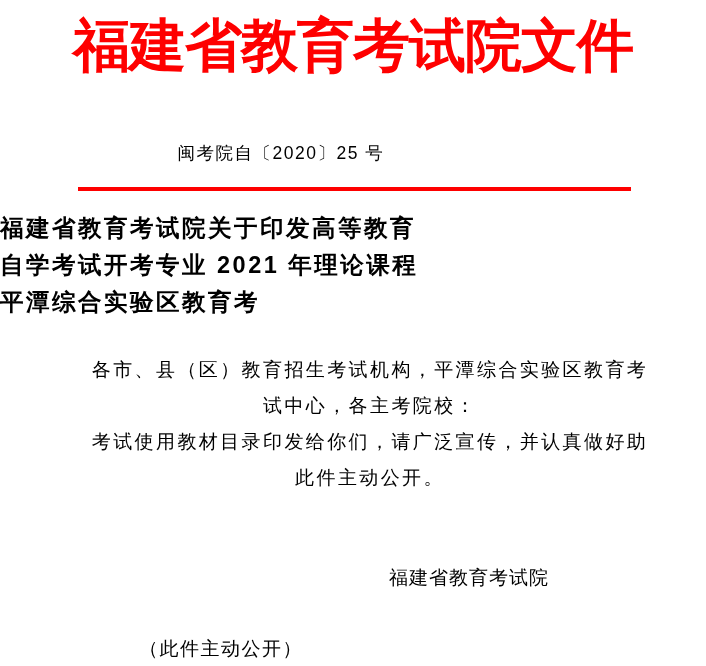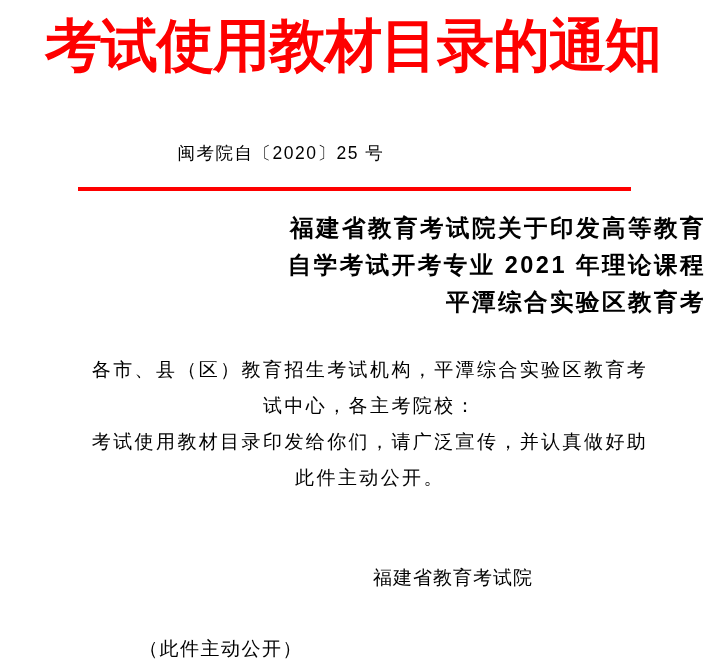--- a/index.html
+++ b/index.html
@@ -49,21 +49,21 @@
     width: 553px;
     height: 4px;
     background: #fe0000;
   }
   
   .notice-title {
     position: absolute;
     top: 210px;
     left: 0;
     width: 706px;
-    text-align: right;
+    text-align: left;
     font-weight: bold;
     font-size: 23.5px;
     line-height: 37px;
     letter-spacing: 2.5px;
     white-space: nowrap;
   }
   
   .body-text {
     position: absolute;
     top: 352px;
@@ -75,42 +75,42 @@
     white-space: nowrap;
   }
   .body-line { height: 36px; text-align: center; }
   .indent-line { padding-left: 27px; }
   
   .signature {
     position: absolute;
     top: 561px;
     left: 357px;
     width: 192px;
-    text-align: center;
+    text-align: right;
     font-size: 19px;
     line-height: 34px;
     letter-spacing: 1px;
     white-space: nowrap;
   }
   
   .footer-note {
     position: absolute;
     top: 636px;
     left: 139px;
     font-size: 19px;
     letter-spacing: 1.5px;
     white-space: nowrap;
   }
 </style>
 </head>
 <body>
 
 <div class="page">
 
-  <div class="org-title">考试使用教材目录的通知</div>
+  <div class="org-title">福建省教育考试院文件</div>
 
   <div class="doc-number">闽考院自〔2020〕25 号</div>
 
   <div class="red-rule"></div>
 
   <div class="notice-title">
     <div class="title-line">福建省教育考试院关于印发高等教育</div>
     <div class="title-line">自学考试开考专业 2021 年理论课程</div>
     <div class="title-line">平潭综合实验区教育考</div>
   </div>

